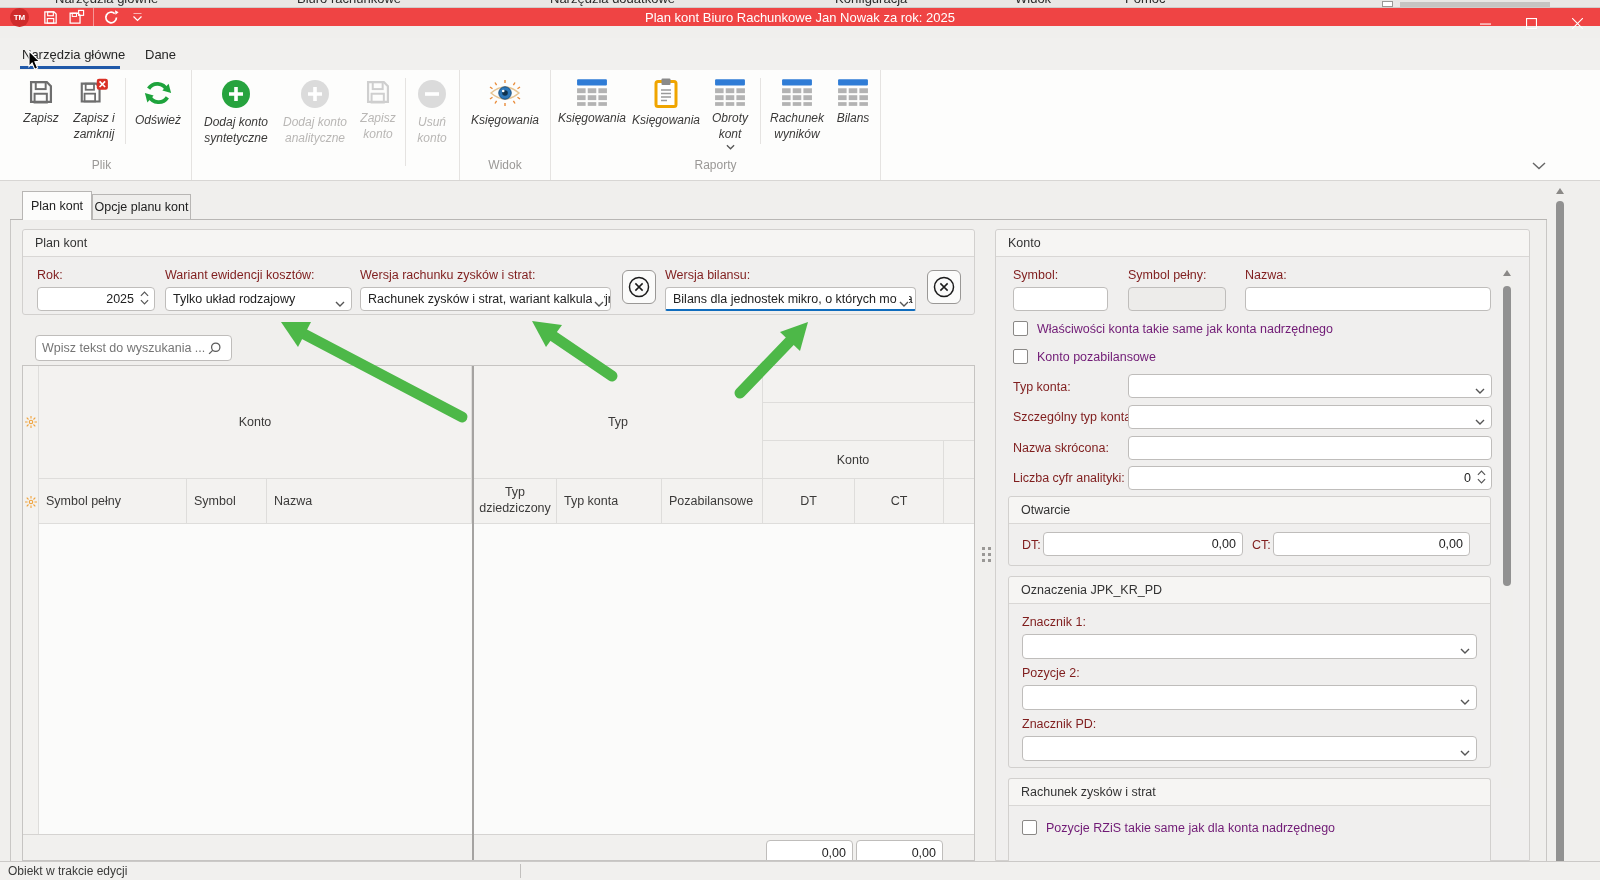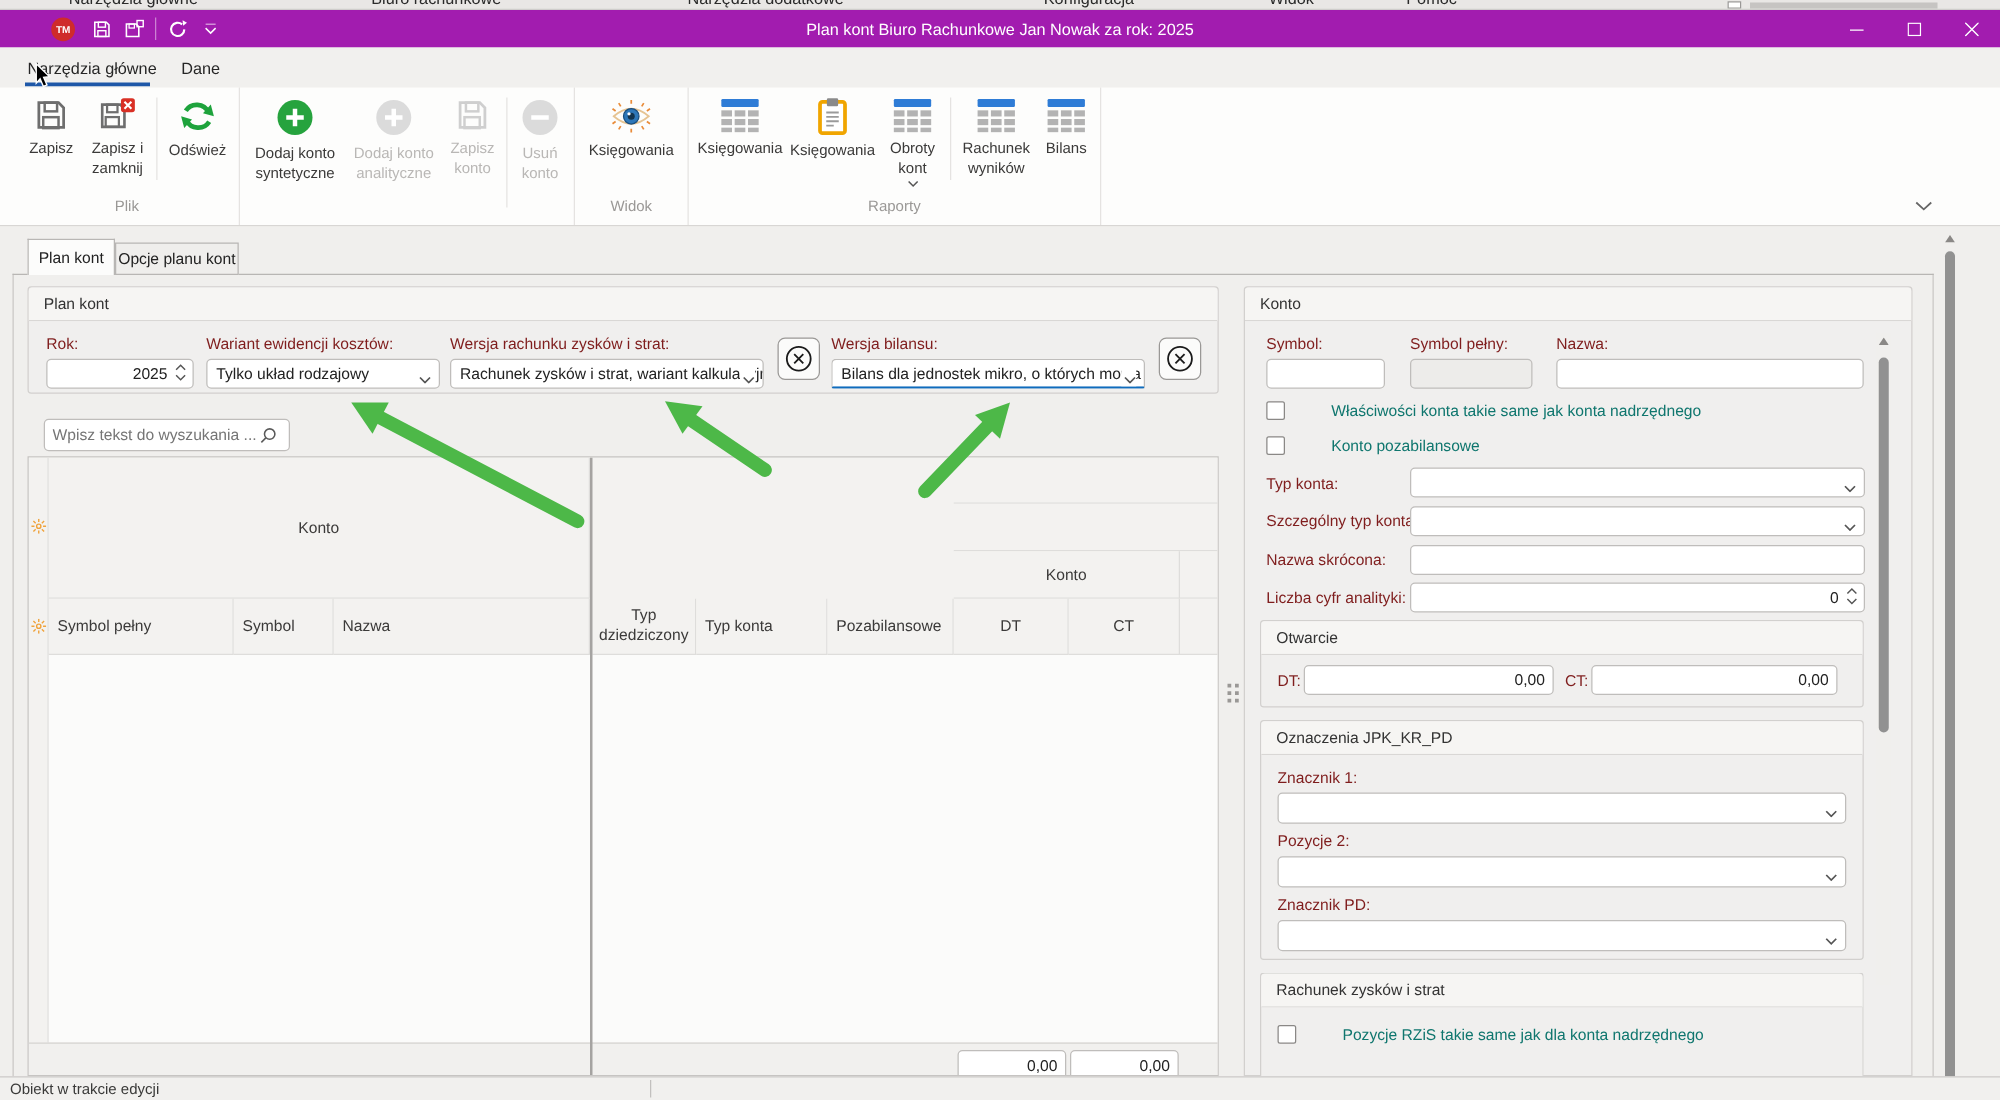--- a/index.html
+++ b/index.html
@@ -6,40 +6,40 @@
   html,body { width:1600px; height:880px; overflow:hidden; }
   body { font-family:"Liberation Sans","DejaVu Sans",sans-serif; }
   .screen { position:relative; width:1600px; height:880px; background:#f0efed; overflow:hidden; }
   .abs { position:absolute; }
 
   
   .bg-strip { position:absolute; left:0; top:0; width:1600px; height:8px; background:#e9e7e5; overflow:hidden; border-bottom:1px solid #cfcdcb; }
   .bg-menu-item { position:absolute; top:-9px; font-size:13px; color:#2b2b2b; line-height:16px; white-space:nowrap; }
 
   
-  .titlebar { position:absolute; left:0; top:8px; width:1600px; height:30px; background:#a21caf; display:flex; align-items:center; color:#fff;padding-left:31px; }
+  .titlebar { position:absolute; left:0; top:8px; width:1600px; height:18px; background:#ef4444; display:flex; align-items:center; color:#fff; }
   .tm-badge { width:19px; height:19px; border-radius:50%; background:#cf2b2b; color:#fff; font-size:8px; font-weight:bold; display:flex; align-items:center; justify-content:center; margin-left:10px; }
   .qat-btn { width:26px; height:22px; display:flex; align-items:center; justify-content:center; }
   .qat-sep { width:1px; height:18px; background:rgba(255,255,255,.45); margin:0 4px; }
   .win-title { position:absolute; left:0; right:0; text-align:center; font-size:13px; color:#fff; pointer-events:none; }
   .caption-btns { position:absolute; right:0; top:0; height:30px; display:flex; }
   .cap-btn { width:46px; height:30px; display:flex; align-items:center; justify-content:center; color:#fff; font-size:13px; }
 
   
   .tabrow { position:absolute; left:0; top:38px; width:1600px; height:32px; background:#f1f0ee; }
   .rtab { position:absolute; top:0; height:32px; display:flex; align-items:center; font-size:13px; color:#262626; padding:0 2px; }
   .rtab.active { font-weight:normal; }
   .rtab-underline { position:absolute; left:20px; top:66px; width:100px; height:3px; background:#1f58a8; }
 
   
   .ribbon { position:absolute; left:0; top:70px; width:1600px; height:111px; background:#fdfdfc; border-bottom:1px solid #d8d6d4; display:flex; padding-left:12px; }
   .rgroup { display:flex; flex-direction:column; border-right:1px solid #e5e3e1; padding:2px 4px 0 4px; }
   .rbtns { flex:1; display:flex; align-items:flex-start; }
   .rbtn { display:flex; flex-direction:column; align-items:center; padding-top:6px; font-size:12px; color:#3b3a39; text-align:center; }
-  .rbtn .cap { line-height:1.3; margin-top:5px; }
+  .rbtn .cap { line-height:1.3; margin-top:5px;font-style:italic; }
   .rbtn.disabled { color:#b9b7b5; }
   .vdiv { width:1px; background:#e5e3e1; align-self:stretch; margin:6px 3px 14px 3px; }
   .glabel { height:22px; text-align:center; color:#9a9896; font-size:12px; }
 
   
   .ptab-active { position:absolute; left:22px; top:191px; width:70px; height:29px; background:#fcfcfb; border:1px solid #b8b6b4; border-bottom:none; z-index:3; display:flex; align-items:center; justify-content:center; font-size:12.5px; color:#222; }
   .ptab { position:absolute; left:92px; top:194px; width:99px; height:26px; background:#efeeec; border:1px solid #b8b6b4; display:flex; align-items:center; justify-content:center; font-size:12.5px; color:#222; z-index:2; }
   .frame-top { position:absolute; left:10px; top:219px; width:1537px; height:1px; background:#b8b6b4; z-index:1; }
   .frame-left { position:absolute; left:10px; top:219px; width:1px; height:661px; background:#c9c7c5; }
   .frame-right { position:absolute; left:1546px; top:219px; width:1px; height:661px; background:#c9c7c5; }
@@ -54,21 +54,21 @@
   .txt.disabled { background:#edecea; }
   .dd { position:absolute; height:24px; border:1px solid #bfbdbb; border-radius:4px; background:#fff; display:flex; align-items:center; padding:0 22px 0 7px; font-size:12.5px; color:#222; overflow:hidden; white-space:nowrap; }
   .dd .chevwrap { position:absolute; right:6px; top:8px; }
   .dd.focused { border-bottom:2px solid #0f6cbd; border-radius:4px 4px 2px 2px; }
   .spin { position:absolute; display:flex; flex-direction:column; justify-content:center; gap:2px; }
 
   .clear-btn { position:absolute; width:34px; height:34px; border:1px solid #9a9896; border-radius:6px; background:#fbfbfa; display:flex; align-items:center; justify-content:center; }
 
   
   .cb { position:absolute; width:15px; height:15px; border:1px solid #8a8886; border-radius:2px; background:#fff; }
-  .cb-lbl { position:absolute; font-size:12.5px; color:#0f766e; white-space:nowrap;margin-left:28px; }
+  .cb-lbl { position:absolute; font-size:12.5px; color:#701a75; white-space:nowrap; }
 
   
   .tblwrap { position:absolute; left:22px; top:365px; width:953px; height:496px; border:1px solid #c6c4c2; background:#f3f2f0; overflow:hidden; }
   .tc { position:absolute; background:#f3f2f0; border-right:1px solid #dedddb; border-bottom:1px solid #dedddb; font-size:12.5px; color:#3b3a39; display:flex; align-items:center; }
   .tc.center { justify-content:center; text-align:center; }
   .tc.pad { padding-left:7px; }
   .darkdiv { position:absolute; background:#a5a3a1; }
 
   .statusbar { position:absolute; left:0; top:861px; width:1600px; height:19px; background:#f1f0ee; border-top:1px solid #cbc9c7; display:flex; align-items:center; font-size:12px; color:#3a3a39; }
   .sb-sep { position:absolute; left:520px; top:864px; width:1px; height:14px; background:#c2c0be; }
@@ -406,20 +406,21 @@
           <circle cx="7" cy="7" r="2" fill="none" stroke="#f0a33c" stroke-width="1.3"></circle>
         </svg></span>
     <span class="abs" style="left:2px;top:128px"><svg width="12" height="12" viewBox="0 0 14 14">
           <g stroke="#f0a33c" stroke-width="1.3">
             <path d="M7 0v3M7 11v3M0 7h3M11 7h3M2 2l2.1 2.1M12 2L9.9 4.1M2 12l2.1-2.1M12 12L9.9 9.9"></path>
           </g>
           <circle cx="7" cy="7" r="2" fill="none" stroke="#f0a33c" stroke-width="1.3"></circle>
         </svg></span>
 
     <div class="tc center" style="left:16px;top:0;width:433px;height:113px">Konto</div>
+    <div class="tc center" style="left:451px;top:0;width:289px;height:113px">Typ</div>
     <div class="tc" style="left:740px;top:0;width:213px;height:37px;border-right:none"></div>
     <div class="tc" style="left:740px;top:37px;width:213px;height:38px;border-right:none"></div>
     <div class="tc center" style="left:740px;top:75px;width:181px;height:38px">Konto</div>
     <div class="tc" style="left:921px;top:75px;width:32px;height:38px;border-right:none"></div>
 
     <div class="tc pad" style="left:16px;top:113px;width:148px;height:45px">Symbol pełny</div>
     <div class="tc pad" style="left:164px;top:113px;width:80px;height:45px">Symbol</div>
     <div class="tc pad" style="left:244px;top:113px;width:205px;height:45px">Nazwa</div>
     <div class="tc center" style="left:451px;top:113px;width:83px;height:45px;line-height:1.25;padding:0 6px">Typ dziedziczony</div>
     <div class="tc pad" style="left:534px;top:113px;width:105px;height:45px">Typ konta</div>

